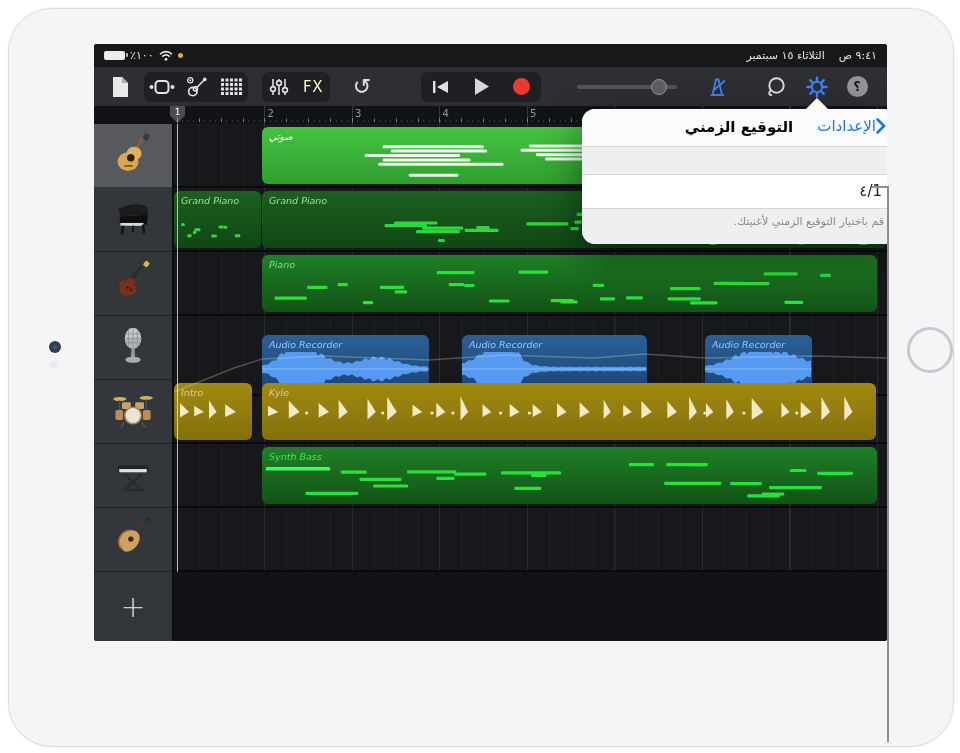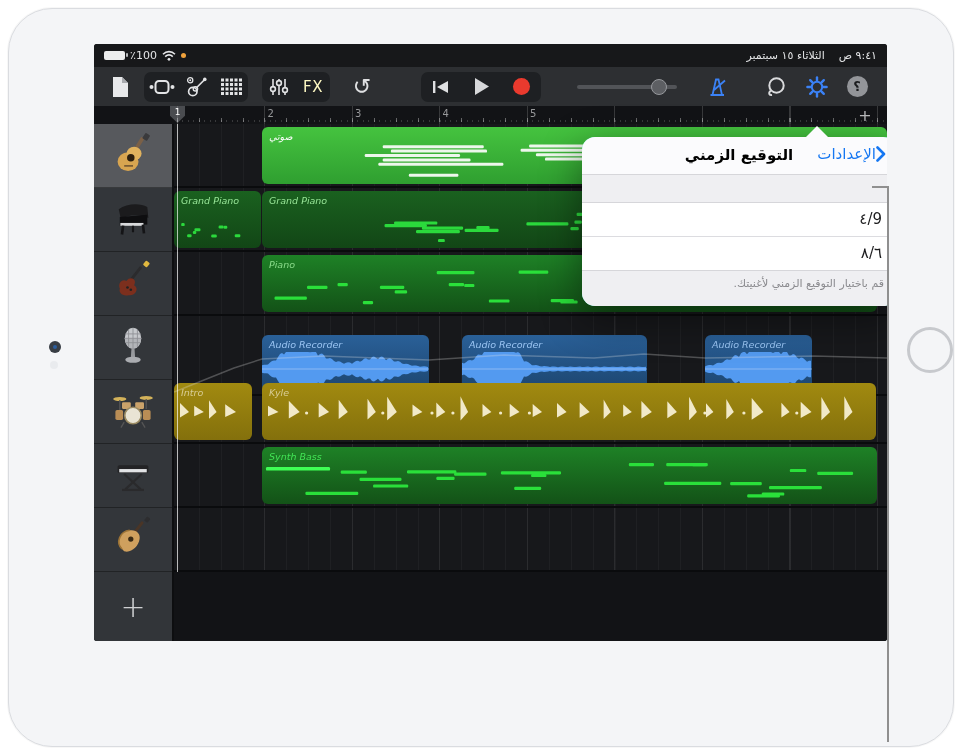--- a/index.html
+++ b/index.html
@@ -59,21 +59,21 @@
   .region .rlabel{position:absolute;left:7px;top:4px;font-size:9.5px;white-space:nowrap;}
   .bg-bright_green{background:linear-gradient(180deg,#45c33f,#2f9f30);}
   .bg-dark_green{background:linear-gradient(180deg,#1a611f,#124616);}
   .bg-mid_green{background:linear-gradient(180deg,#1e8126,#135217);}
   .bg-blue{background:linear-gradient(180deg,#2a6098,#1c456f);}
   .bg-olive{background:linear-gradient(180deg,#a18a10,#84700c);}
   .playhead{position:absolute;left:2.5px;top:0;width:1.5px;height:448px;background:rgba(255,255,255,.68);z-index:7;}
   .automation{position:absolute;left:0;top:0;z-index:6;pointer-events:none;opacity:.85;}
   
   .popover{position:absolute;left:488px;top:65px;width:314px;border-radius:13px;background:#5eead4;z-index:20;
-           box-shadow:0 12px 40px rgba(0,0,0,.45);margin-top:28px;}
+           box-shadow:0 12px 40px rgba(0,0,0,.45);}
   .pop-arrow{position:absolute;left:224px;top:-11px;width:0;height:0;border-left:11px solid transparent;border-right:11px solid transparent;border-bottom:11px solid #fbfbfd;}
   .pop-header{position:relative;height:37px;background:#fbfbfd;border-bottom:1px solid #d6d6da;border-radius:13px 13px 0 0;}
   .pop-title{position:absolute;left:0;right:0;top:9px;text-align:center;font-size:15px;font-weight:bold;color:#000;}
   .pop-back{position:absolute;right:10px;top:8px;display:flex;align-items:center;color:#1577f2;font-size:15px;}
   .pop-gap{height:27px;background:#efeff2;border-bottom:1px solid #d6d6da;}
   .opt{position:relative;height:33px;background:#ffffff;}
   .opt + .opt{border-top:1px solid #dcdce0;}
   .opt .optlabel{position:absolute;right:14px;top:7px;font-size:15px;color:#1c1c1e;}
   .opt .check{position:absolute;left:13px;top:10px;}
   .pop-footer{height:36px;background:#efeff2;border-top:1px solid #d6d6da;border-radius:0 0 13px 13px;box-sizing:border-box;padding:6px 12px 0 12px;text-align:right;font-size:11px;color:#8a8a8e;direction:rtl;}
@@ -88,21 +88,21 @@
   <div class="ipad">
     <div class="camera-dot"></div>
     <div class="camera-glint"></div>
     <div class="home-btn"></div>
 
     <div class="screen">
 
       <div class="statusbar">
         <div class="sb-left">
           <span class="batt"></span>
-          <span dir="ltr">٪100</span>
+          <span dir="ltr">٪١٠٠</span>
           <svg width="14" height="11">
               <path d="M1 4.2 C4.5 .8 9.5 .8 13 4.2" stroke="#e6e7e9" stroke-width="1.6" fill="none"></path>
               <path d="M3.2 6.6 C5.6 4.4 8.4 4.4 10.8 6.6" stroke="#e6e7e9" stroke-width="1.6" fill="none"></path>
               <circle cx="7" cy="9.3" r="1.4" fill="#e6e7e9"></circle>
             </svg>
           <span class="orange-dot"></span>
         </div>
         <div class="sb-right">
           <span>٩:٤١ ص</span>
           <span>الثلاثاء ١٥ سبتمبر</span>
@@ -546,24 +546,21 @@
           <div class="pop-back">
             <span>الإعدادات</span>
             <svg width="10" height="16">
                 <path d="M1.5 1.5 L8 8 L1.5 14.5" stroke="#1577f2" stroke-width="2.6" fill="none" stroke-linecap="round" stroke-linejoin="round"></path>
               </svg>
           </div>
         </div>
         <div class="pop-gap"></div>
         <div id="pop-options">
             <div class="opt">
-              <span class="optlabel">٤/9</span>
-            </div>
-            <div class="opt">
-              <span class="optlabel">٨/٦</span>
+              <span class="optlabel">٤/1</span>
             </div>
           </div>
         <div class="pop-footer">قم باختيار التوقيع الزمني لأغنيتك.</div>
       </div>
 
     </div>
   </div>
 
   <div class="callout-h"></div>
   <div class="callout-v"></div>

